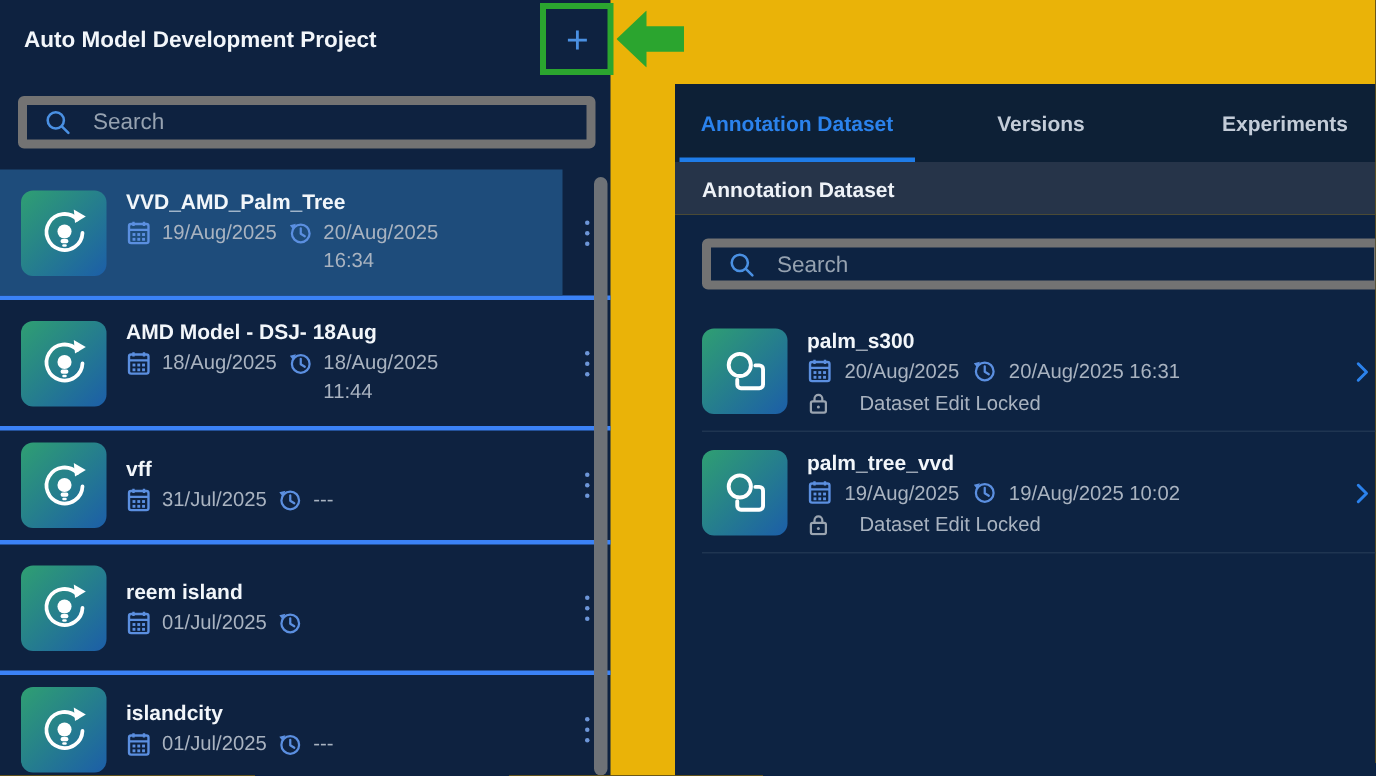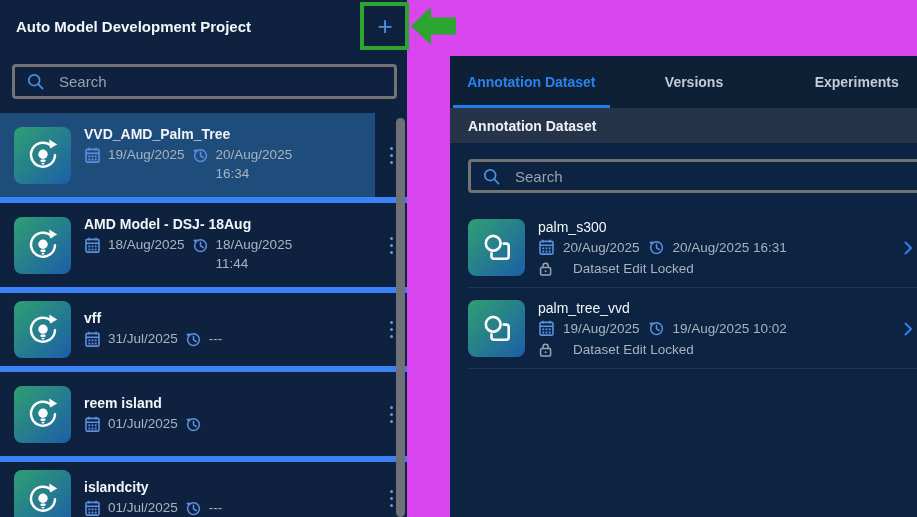--- a/index.html
+++ b/index.html
@@ -1,44 +1,44 @@
 <!DOCTYPE html>
 <html><head>
 <meta charset="utf-8">
 <style>
   html,body{margin:0;padding:0;background:#0c1524;}
   .screen{
     position:relative;width:917px;height:517px;overflow:hidden;
-    background:#d946ef;font-family:"Liberation Sans",sans-serif;
+    background:#eab308;font-family:"Liberation Sans",sans-serif;
     -webkit-font-smoothing:antialiased;
   }
   
   .left-panel{position:absolute;left:0;top:0;width:407px;height:517px;background:#0e2240;}
   .left-header{display:flex;align-items:center;height:52px;padding:0 14px 0 16px;}
   .left-title{color:#f2f6fa;font-size:15px;font-weight:700;flex:1;}
   .add-btn{
     position:absolute;left:364px;top:6px;width:42px;height:40px;
     background:transparent;border:none;color:#4a90e2;font-size:26px;font-weight:300;
     display:flex;align-items:center;justify-content:center;cursor:pointer;line-height:1;
     font-family:"Liberation Sans",sans-serif;
   }
   
   .ann-box{position:absolute;left:360px;top:2px;width:49px;height:48px;
     border:4px solid #2ba52f;box-sizing:border-box;z-index:20;pointer-events:none;}
   .ann-arrow{position:absolute;left:411px;top:7px;z-index:20;pointer-events:none;}
   
   .search-box{display:flex;align-items:center;gap:13px;height:35px;
-    border:3px solid #737373;border-radius:4px;padding:0 12px;box-sizing:border-box;justify-content:flex-end;}
+    border:6px solid #737373;border-radius:4px;padding:0 12px;box-sizing:border-box;justify-content:flex-end;}
   .left-panel .search-box{margin:12px 10px 0 12px;}
   .search-box input{flex:1;background:transparent;border:none;outline:none;
     color:#dfe6ee;font-size:15px;font-family:inherit;min-width:0;}
   .search-box input::placeholder{color:#96a2b0;opacity:1;}
   
   .project-list{margin-top:14px;}
-  .project-row{display:flex;align-items:stretch;border-bottom:6px solid #3b82f6;}
+  .project-row{display:flex;align-items:stretch;border-bottom:3px solid #3b82f6;}
   .row-main{flex:1;display:flex;align-items:center;gap:13px;padding:8px 0 8px 14px;
     min-height:84px;box-sizing:border-box;cursor:pointer;}
   .project-row.compact .row-main{min-height:71px;}
   .project-row.selected .row-main{background:#1e4c7b;}
   .tile{width:57px;height:57px;border-radius:8px;flex:none;
     background:linear-gradient(135deg,#2f9f72 0%,#1c5ea8 100%);
     display:flex;align-items:center;justify-content:center;}
   .proj-text{flex:1;min-width:0;}
   .proj-name{color:#f2f6fa;font-size:14px;font-weight:700;margin-bottom:4px;}
   .meta-line{display:flex;align-items:flex-start;gap:7px;color:#a9b3c0;font-size:13.5px;line-height:1.4;}
@@ -59,21 +59,21 @@
   .tab.active{color:#2b82ec;}
   .tab.active::after{content:"";position:absolute;left:3px;right:3px;bottom:0;height:3px;background:#1f7ce8;}
   .section-bar{height:35px;flex:none;background:#263449;display:flex;align-items:center;
     padding:0 18px;color:#eef2f7;font-size:14px;font-weight:700;}
   .rp-content{flex:1;background:#0d2342;padding:16px 16px 0 18px;}
   .rp-content .search-box{height:34px;}
   .dataset-list{margin-top:14px;}
   .dataset-item{display:flex;align-items:center;gap:13px;padding:12px 0 11px 0;
     border-bottom:1px solid #1f3551;cursor:pointer;}
   .ds-text{flex:1;min-width:0;}
-  .ds-name{color:#f2f6fa;font-size:14px;font-weight:400;margin-bottom:4px;}
+  .ds-name{color:#f2f6fa;font-size:14px;font-weight:700;margin-bottom:4px;}
   .ds-meta{display:flex;align-items:center;gap:8px;color:#a9b3c0;font-size:13.5px;margin-bottom:5px;text-align:center;}
   .ds-status{display:flex;align-items:center;gap:20px;color:#a9b3c0;font-size:13.5px;}
   .chevron{flex:none;margin-right:4px;display:flex;align-items:center;}
 </style>
 </head>
 <body>
 
 <svg width="0" height="0" style="position:absolute">
   <defs>
     <g id="i-calendar">

